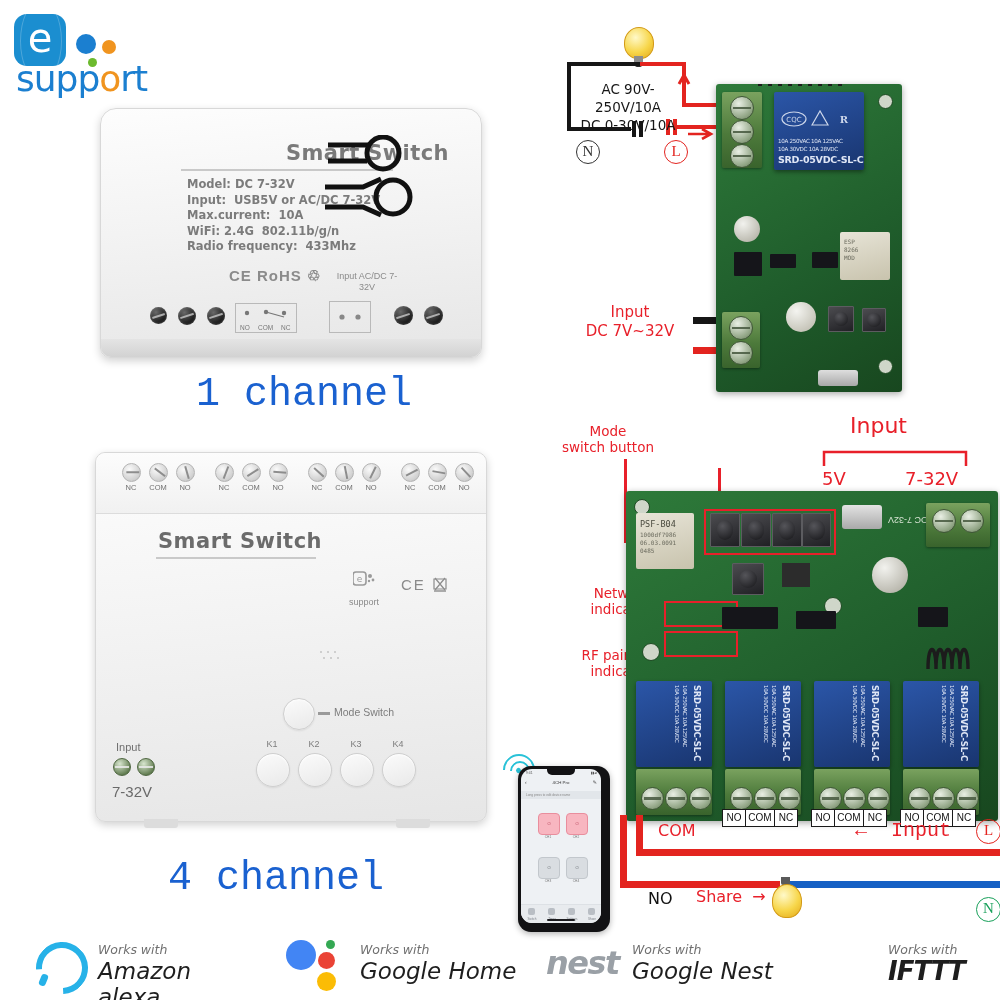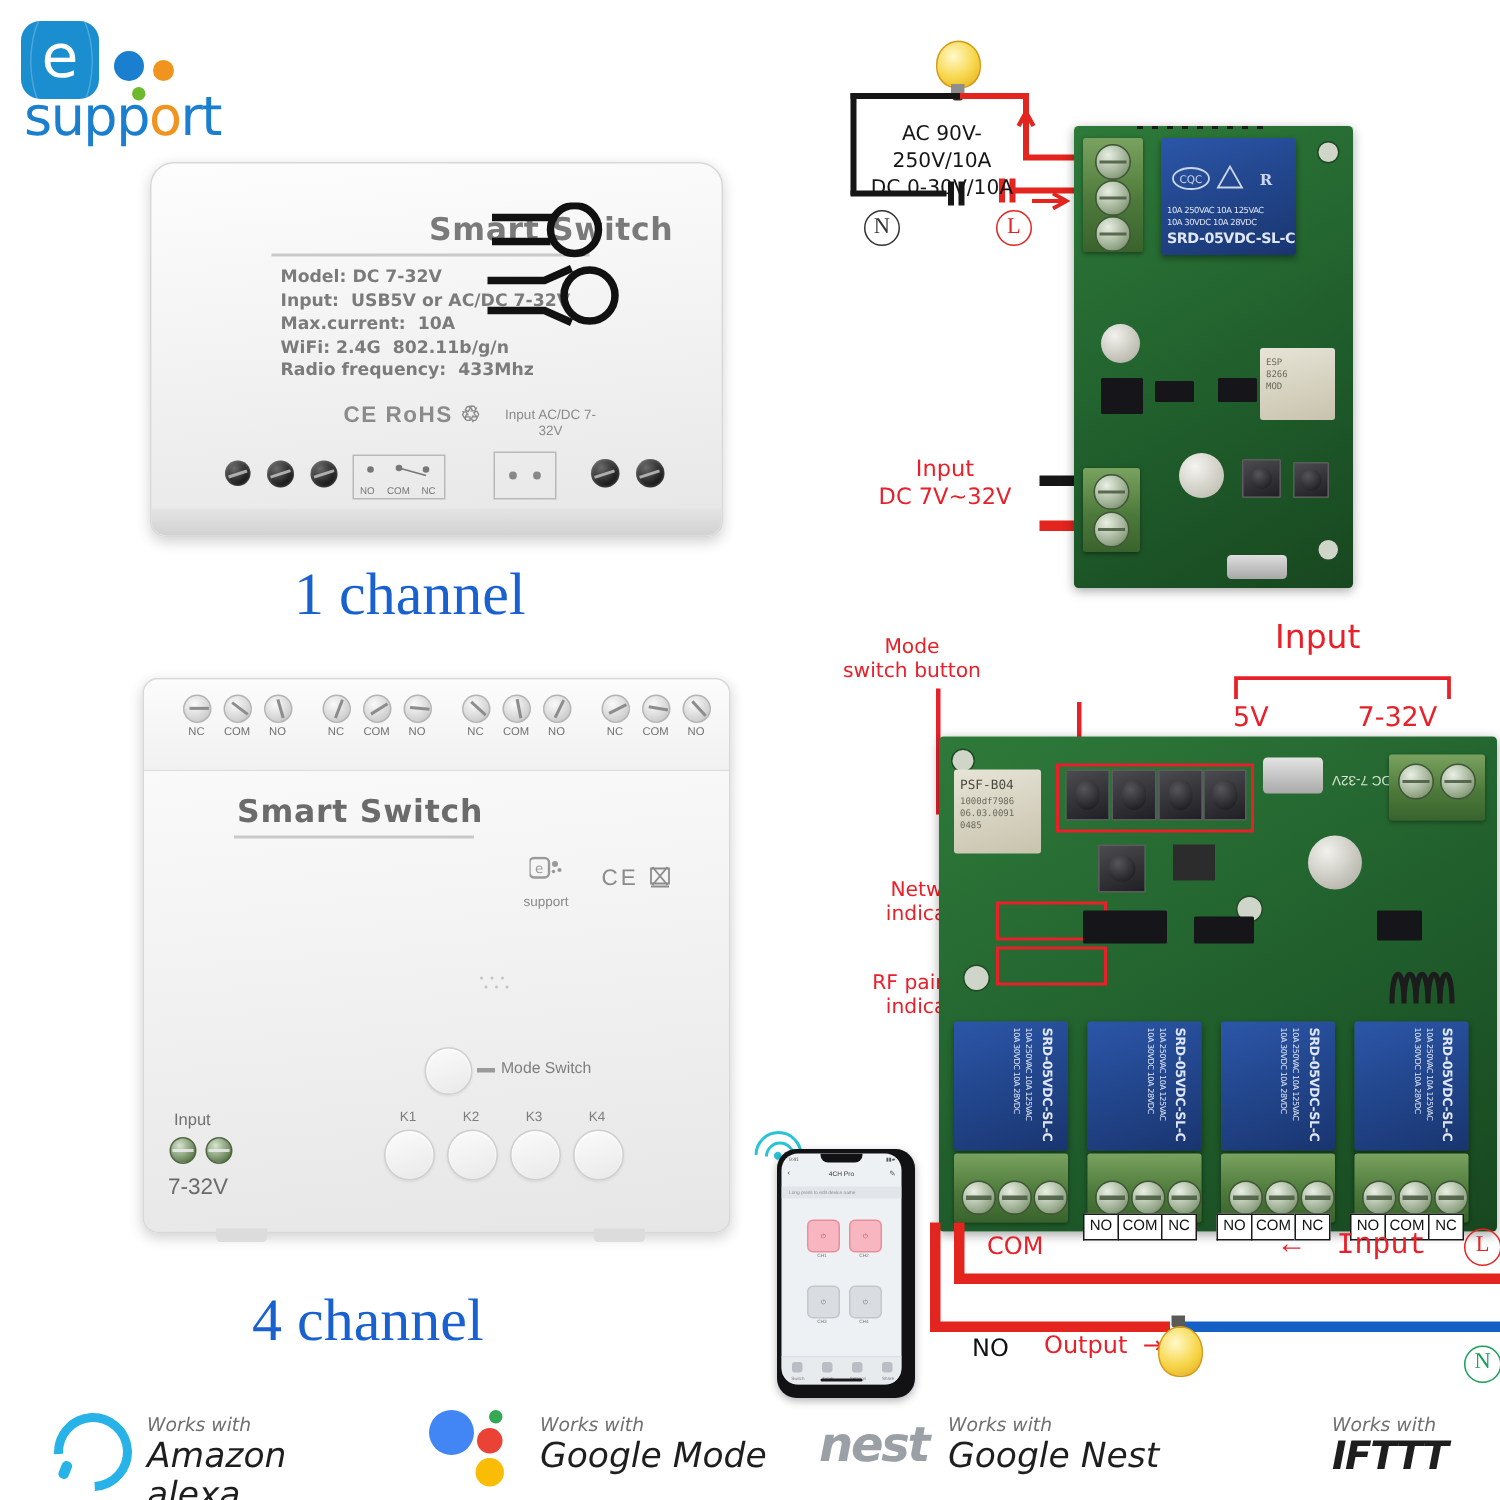--- a/index.html
+++ b/index.html
@@ -43,21 +43,21 @@
   .screw{position:absolute;border-radius:50%;
       background:radial-gradient(circle at 35% 30%,#6a6a6a,#141414 70%);
       box-shadow:inset 0 0 3px rgba(255,255,255,.35);}
   .screw::after{content:"";position:absolute;left:12%;top:46%;width:76%;height:10%;
       background:#c9c9c9;opacity:.8;transform:rotate(-18deg);}
   .termbox{position:absolute;border:1px solid #b9b9b9;}
   .termbox span{position:absolute;bottom:1px;font-size:6.5px;color:#777;}
   .symbolsw{position:absolute;}
 
   
-  .caption{position:absolute;color:#1a61d0;font-family:Liberation Serif, serif;font-size:40px;}
+  .caption{position:absolute;color:#1a61d0;font-family:Liberation Mono, monospace;font-size:40px;}
 
   
   #dev4{left:95px;top:452px;width:390px;height:368px;border-radius:10px;}
   #dev4 .topstrip{position:absolute;left:0;top:0;width:100%;height:60px;
       background:linear-gradient(180deg,#fcfcfc,#f1f1f1);border-bottom:1px solid #dcdcdc;border-radius:10px 10px 0 0;}
   .tscrew{position:absolute;width:17px;height:17px;border-radius:50%;
       background:radial-gradient(circle at 38% 32%,#fafafa,#cfcfcf 72%,#9a9a9a);
       border:1px solid #b4b4b4;}
   .tscrew i{position:absolute;left:50%;top:12%;width:1.6px;height:76%;background:#8d8d8d;
       transform-origin:50% 50%;display:block;}
@@ -595,21 +595,21 @@
 
   <div class="wire wred" style="left:136px;top:400px;width:7px;height:40px;"></div>
   <div class="wire wred" style="left:136px;top:434px;width:366px;height:7px;"></div>
   <div class="wire wred" style="left:120px;top:400px;width:7px;height:72px;"></div>
   <div class="wire wred" style="left:120px;top:466px;width:160px;height:7px;"></div>
   <div class="wire wblue" style="left:285px;top:466px;width:217px;height:7px;"></div>
 
   <div class="ann" style="left:158px;top:408px;font-size:16px;">COM</div>
   <div class="ann" style="left:355px;top:408px;font-size:20px;font-family:Liberation Mono, monospace;">←  Input</div>
   <div class="abs" style="left:148px;top:474px;font-size:16px;color:#111;font-family:'DejaVu Sans',sans-serif;">NO</div>
-  <div class="ann" style="left:196px;top:474px;font-size:16px;">Output  →</div>
+  <div class="ann" style="left:196px;top:474px;font-size:16px;">Share  →</div>
 
   <div class="circlbl" style="left:476px;top:404px;width:23px;height:23px;line-height:21px;font-size:15px;border-color:#e3241f;color:#e3241f;">L</div>
   <div class="circlbl" style="left:476px;top:482px;width:23px;height:23px;line-height:21px;font-size:15px;border-color:#18a05a;color:#18a05a;">N</div>
 
   <div class="bulb" style="left:272px;top:462px;width:30px;height:42px;">
     <div class="base" style="left:9px;top:0;width:9px;height:8px;background:#5a5a5a;"></div>
     <div class="glass" style="top:7px;left:0;width:28px;height:32px;"></div>
   </div>
 </div>
 
@@ -663,21 +663,21 @@
     <div class="bw" style="left:98px;top:12px;">Works with</div>
     <div class="bn" style="left:98px;top:28px;">Amazon alexa</div>
   </div>
 
   <div class="brand" style="left:286px;top:0;width:250px;">
     <div class="gdot" style="left:0;top:10px;width:30px;height:30px;background:#4285f4;"></div>
     <div class="gdot" style="left:32px;top:22px;width:17px;height:17px;background:#ea4335;"></div>
     <div class="gdot" style="left:40px;top:10px;width:9px;height:9px;background:#34a853;"></div>
     <div class="gdot" style="left:31px;top:42px;width:19px;height:19px;background:#fbbc05;"></div>
     <div class="bw" style="left:74px;top:12px;">Works with</div>
-    <div class="bn" style="left:74px;top:28px;">Google Mode</div>
+    <div class="bn" style="left:74px;top:28px;">Google Home</div>
   </div>
 
   <div class="brand" style="left:546px;top:0;width:260px;">
     <div class="nestword" style="left:0;top:14px;">nest</div>
     <div class="bw" style="left:86px;top:12px;">Works with</div>
     <div class="bn" style="left:86px;top:28px;text-align:center;">Google Nest</div>
   </div>
 
   <div class="brand" style="left:806px;top:0;width:194px;">
 

